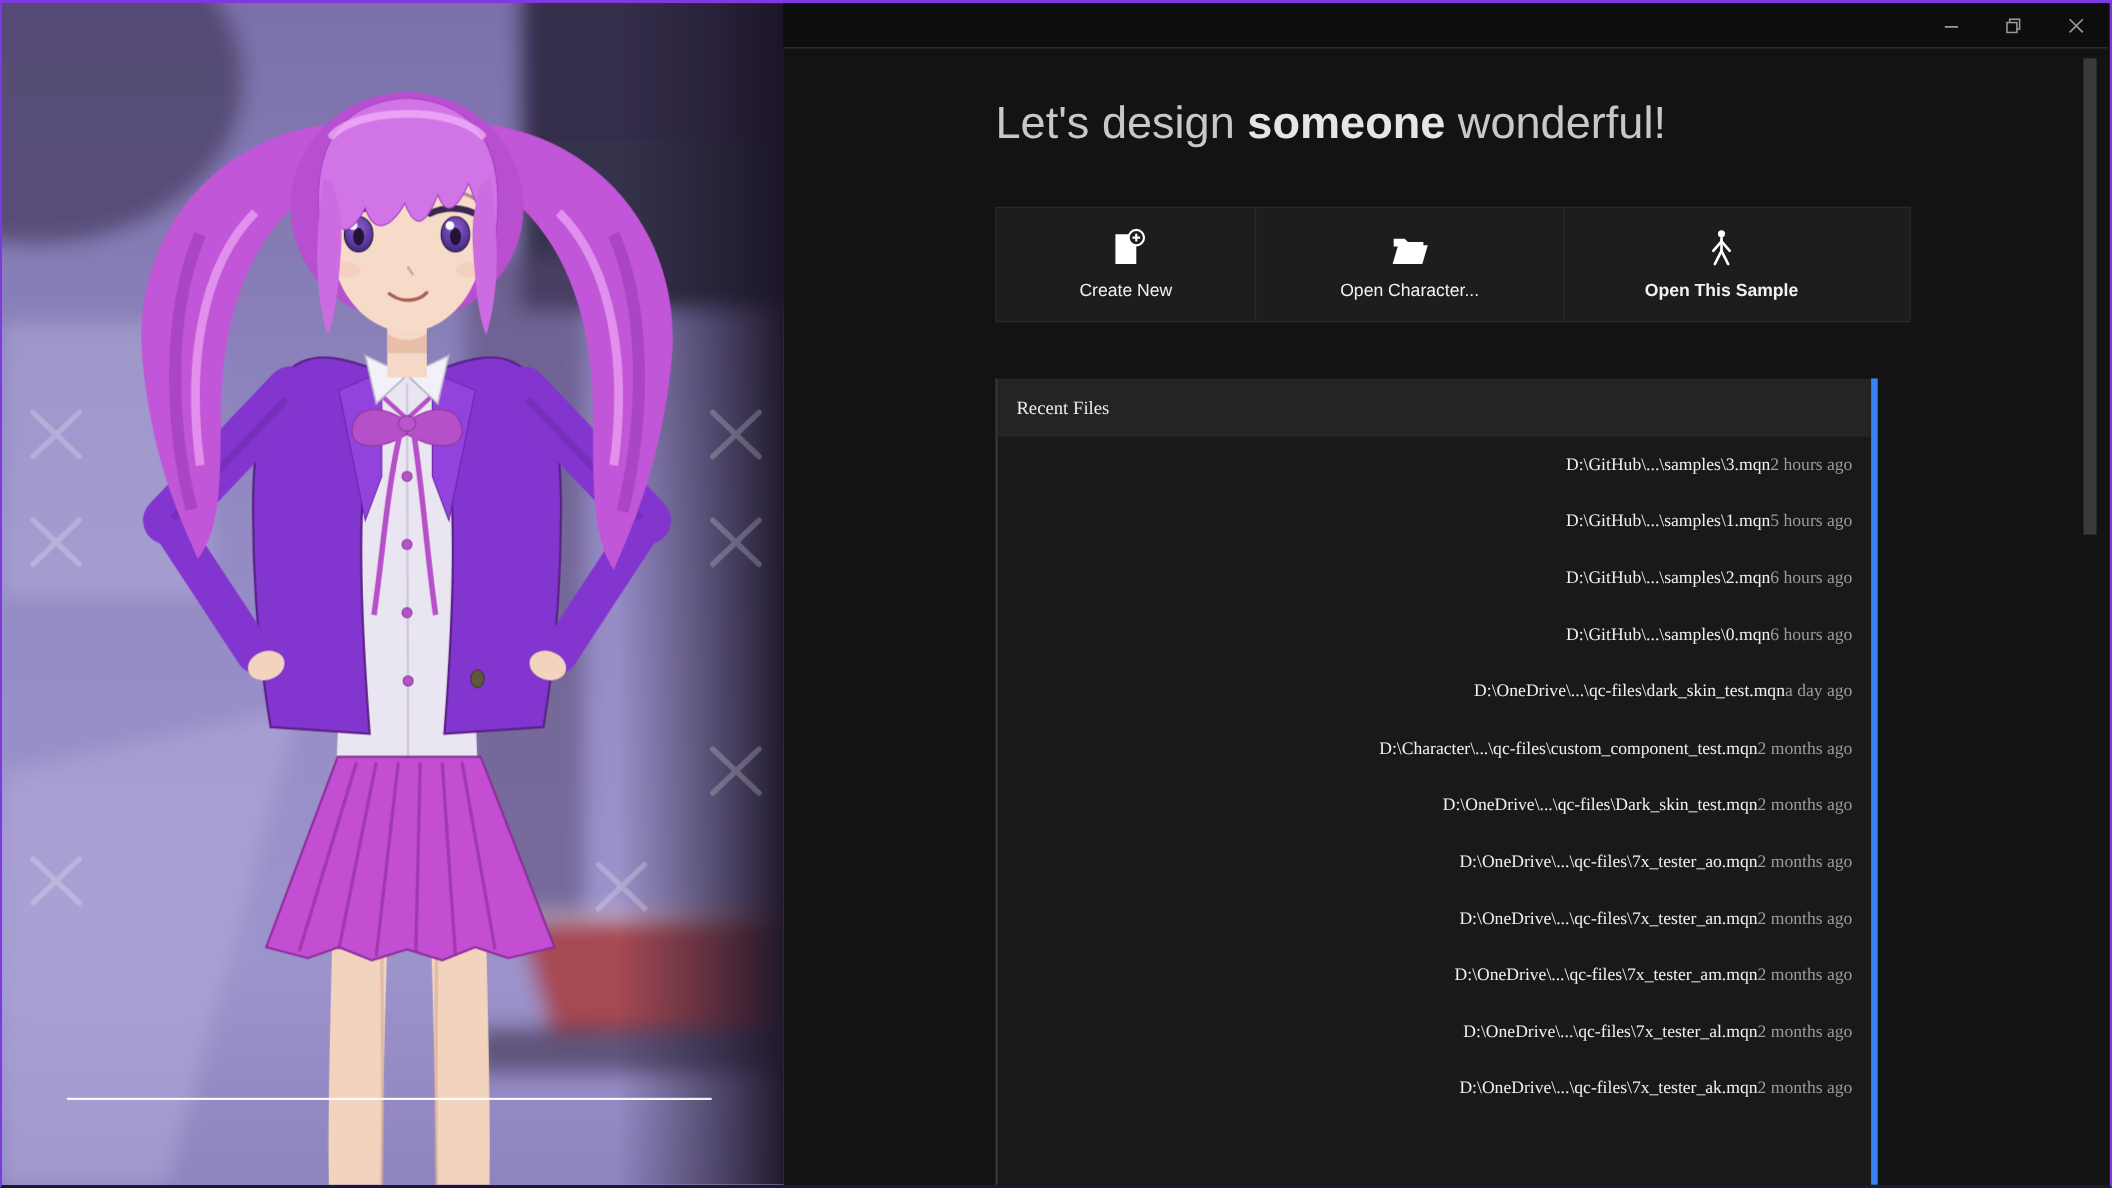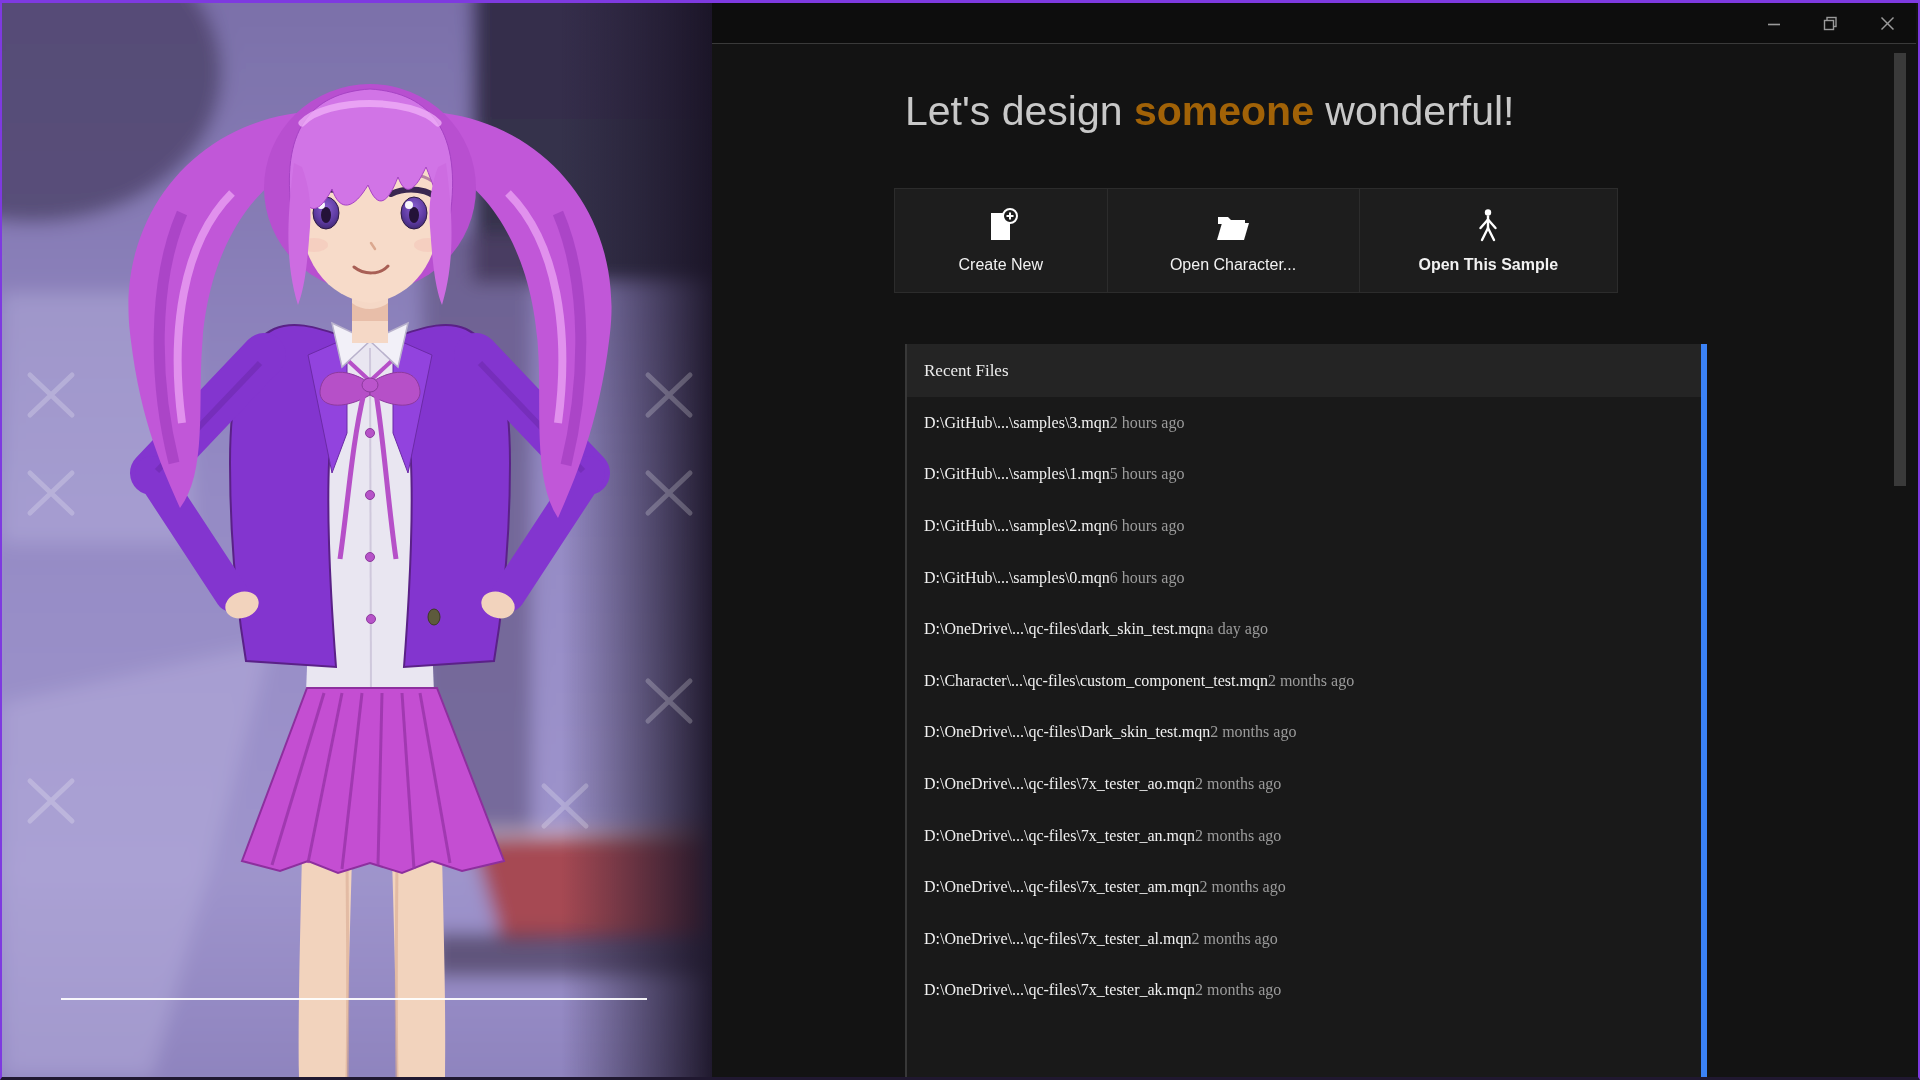--- a/index.html
+++ b/index.html
@@ -17,35 +17,35 @@
                        color:#fdfdfd; font-size:17px; letter-spacing:.2px; }
 
   
   .right { position:absolute; left:710px; top:0; width:1204px; height:1074px; background:#131313; }
   .titlebar { position:absolute; left:0; top:0; right:0; height:41px; background:#0d0d0d; border-bottom:1px solid #3a3a3a; }
   .win-controls { position:absolute; right:0; top:0; height:41px; display:flex; }
   .win-btn { width:57px; height:41px; display:flex; align-items:center; justify-content:center; cursor:default; }
   .win-btn svg { stroke:#9a9a9a; }
 
   .splash-title { position:absolute; left:193px; top:84px; font-size:41px; line-height:48px; color:#c8c8c8; white-space:pre; }
-  .splash-title b { color:#a16207; }
-
-  .actions { position:absolute; left:182px; top:185px; width:724px; height:105px; display:flex;
+  .splash-title b { color:#e5e5e5; }
+
+  .actions { position:absolute; left:193px; top:185px; width:832px; height:105px; display:flex;
              border:1px solid #2c2c2c; background:#1d1d1d; }
   .action-cell { height:100%; display:flex; flex-direction:column; align-items:center; justify-content:center;
                  gap:13px; border-right:1px solid #2c2c2c; }
   .action-cell:last-child { border-right:none;font-weight:bold; }
   .action-cell .a-icon { height:36px; display:flex; align-items:flex-end; justify-content:center; }
   .action-label { color:#f2f2f2; font-size:16px; }
 
   .recent { position:absolute; left:193px; top:341px; width:802px; bottom:0; background:#191919;
             border-left:2px solid #383838; border-right:6px solid #3b82f6; overflow:hidden;font-family:Liberation Serif, serif; }
   .recent-header { height:53px; background:#242424; display:flex; align-items:center; padding:0 17px;
                    color:#ededed; font-size:17px; }
-  .recent-row { height:51.6px; display:flex; align-items:center; justify-content:flex-start; padding:0 17px; }
+  .recent-row { height:51.6px; display:flex; align-items:center; justify-content:flex-end; padding:0 17px; }
   .recent-path { color:#f1f1f1; font-size:16px; }
   .recent-time { color:#9b9b9b; font-size:16px; }
 
   .scroll-thumb { position:absolute; right:10px; top:50px; width:12px; height:433px; background:#3a3a3a; }
 </style>
 </head>
 <body>
 
 <div class="window">
 

